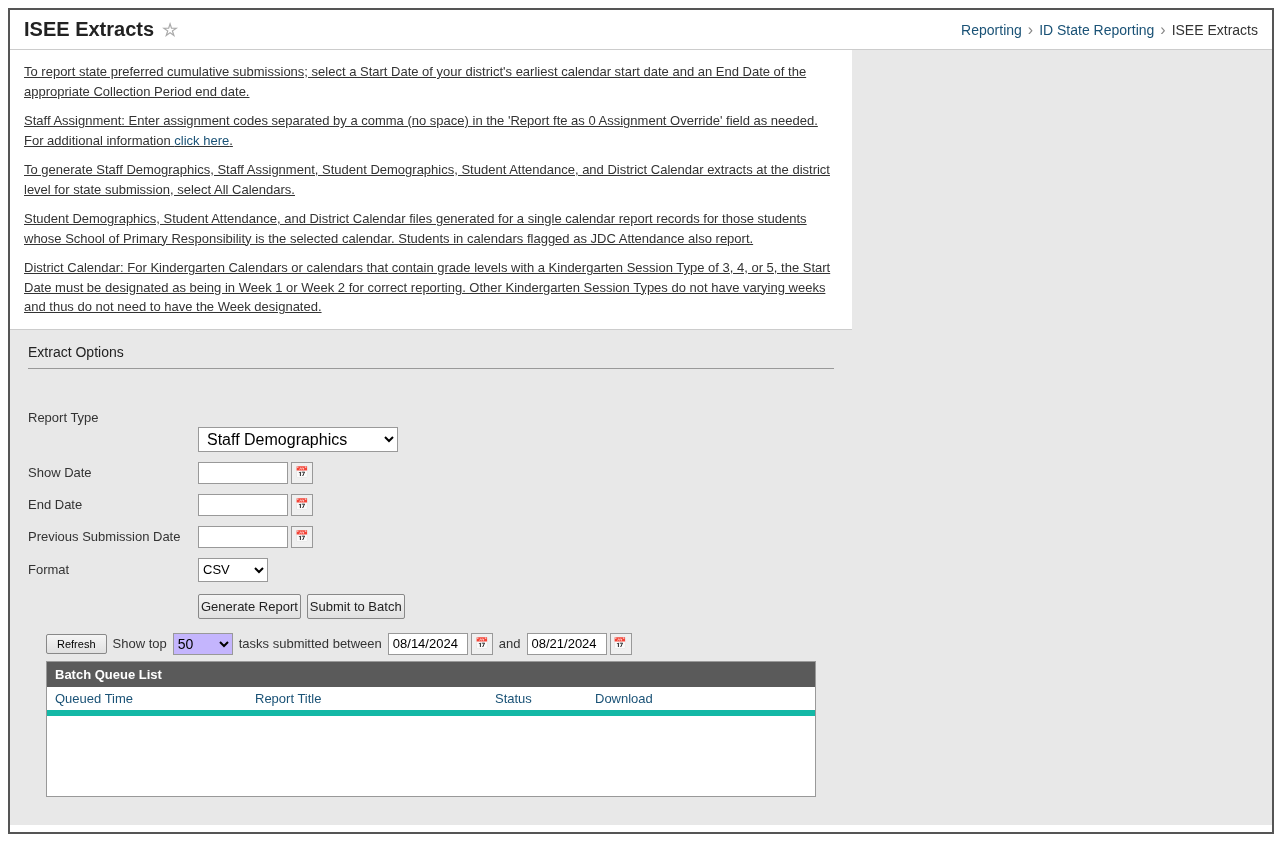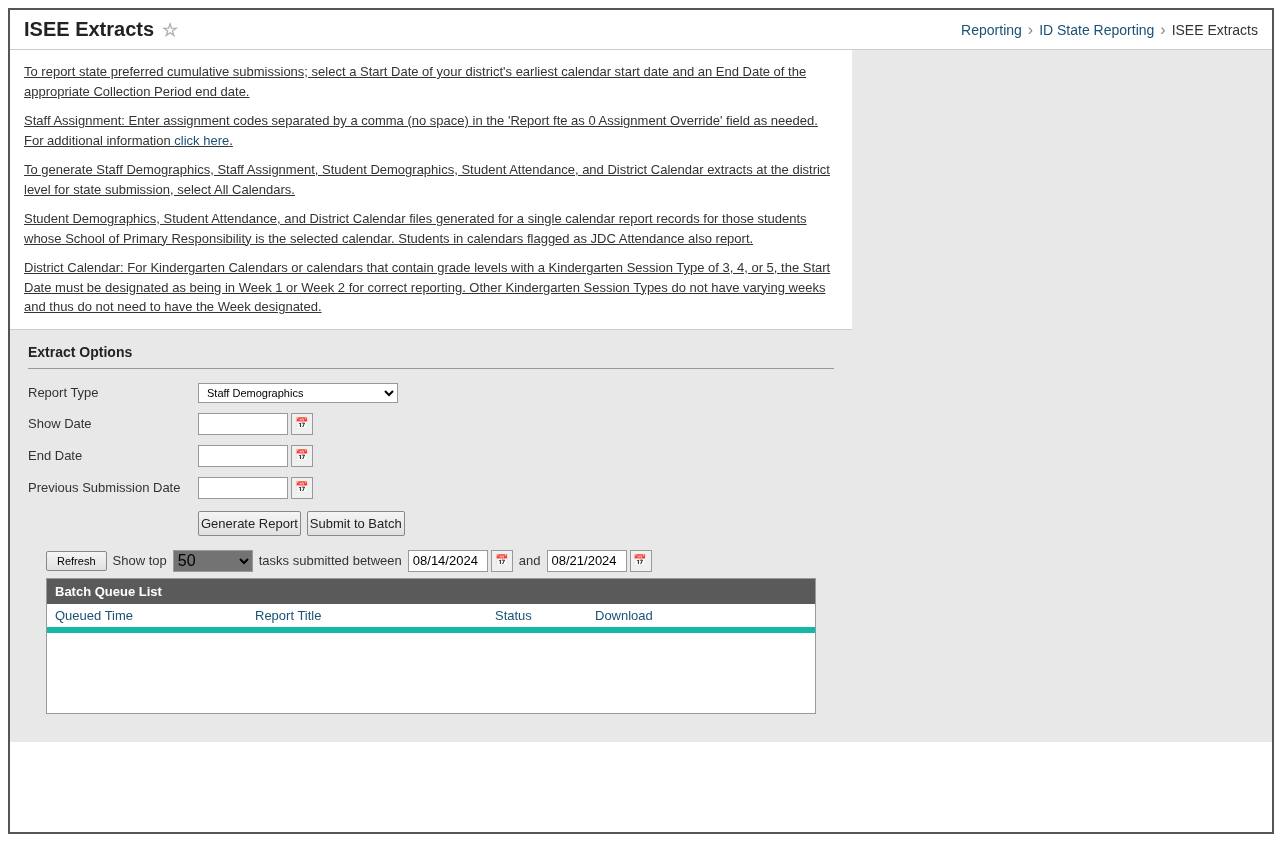--- a/index.html
+++ b/index.html
@@ -86,45 +86,46 @@
       color: #1a5276;
       text-decoration: none;
     }
     
     .extract-section {
       padding: 14px 18px;
       background: #e8e8e8;
     }
     .extract-title {
       font-size: 14px;
-      font-weight: bold;
+      font-weight: normal;
       margin-bottom: 8px;
       color: #222;
     }
     .divider {
       border: none;
       border-top: 1px solid #999;
       margin-bottom: 14px;
     }
     .form-row {
       display: flex;
       align-items: center;
       margin-bottom: 10px;
     }
     .form-label {
       width: 170px;
       font-size: 13px;
       color: #333;
       flex-shrink: 0;
     }
     .form-control {
-      font-size: 11px;
+      font-size: 16px;
       padding: 2px 4px;
       border: 1px solid #999;
       background: #fff;
+      margin-top: 44px;
     }
     select.form-control {
       padding: 2px 4px;
     }
     .date-input-wrap {
       display: flex;
       align-items: center;
       gap: 3px;
     }
     .date-input {
@@ -193,25 +194,25 @@
       border: 1px solid #888;
       background: linear-gradient(to bottom, #f5f5f5, #e0e0e0);
       cursor: pointer;
       border-radius: 2px;
     }
     .batch-label {
       font-size: 13px;
       color: #333;
     }
     .top-select {
-      width: 80px;
+      width: 60px;
       height: 22px;
       border: 1px solid #999;
-      font-size: 16px;
-      background: #737373;
+      font-size: 14px;
+      background: #c4b5fd;
     }
     .batch-date-input {
       width: 80px;
       height: 22px;
       border: 1px solid #999;
       background: #fff;
       font-size: 13px;
       padding: 2px 4px;
     }
     
@@ -317,20 +318,28 @@
         <div class="form-row">
           <div class="form-label">Previous Submission Date</div>
           <div class="date-input-wrap">
             <input type="text" class="date-input" value="" style="">
             <button class="cal-btn">
               <span>📅</span>
             </button>
           </div>
         </div>
 
+        <div class="form-row">
+          <div class="form-label">Format</div>
+          <select class="format-select">
+            <option>CSV</option>
+            <option>XML</option>
+            <option>HTML</option>
+          </select>
+        </div>
 
         <div class="button-row">
           <button class="btn">Generate Report</button>
           <button class="btn">Submit to Batch</button>
         </div>
 
         <div class="batch-area">
           <div class="batch-controls">
             <button class="refresh-btn">Refresh</button>
             <span class="batch-label">Show top</span>

